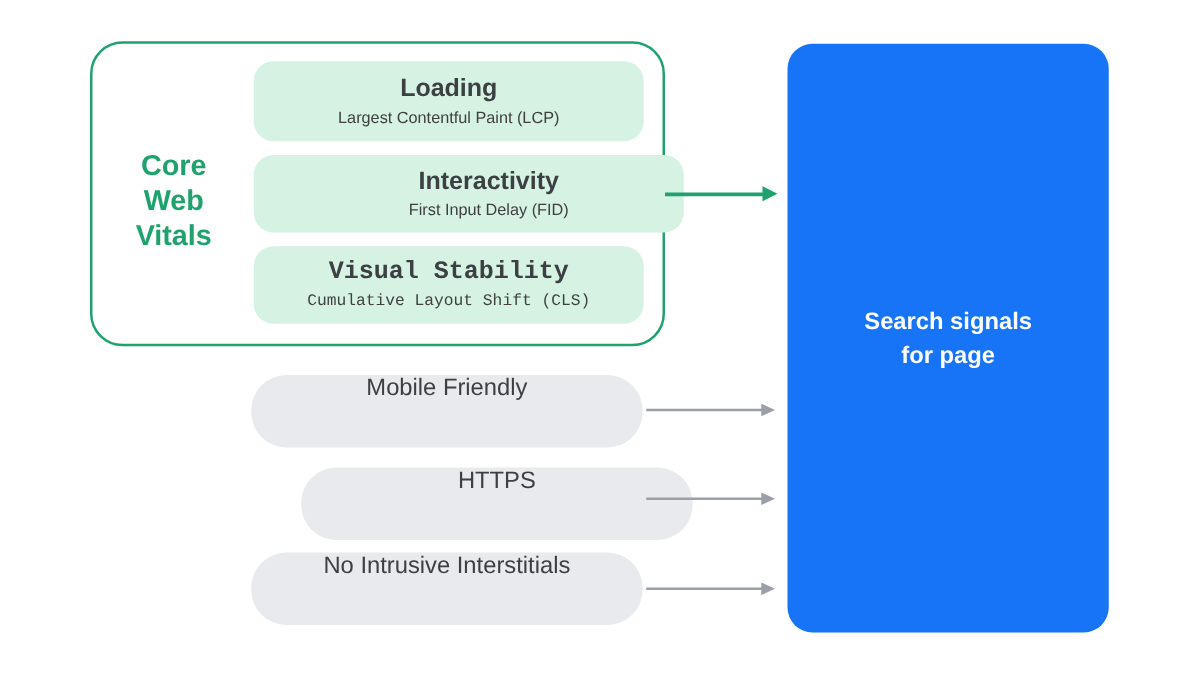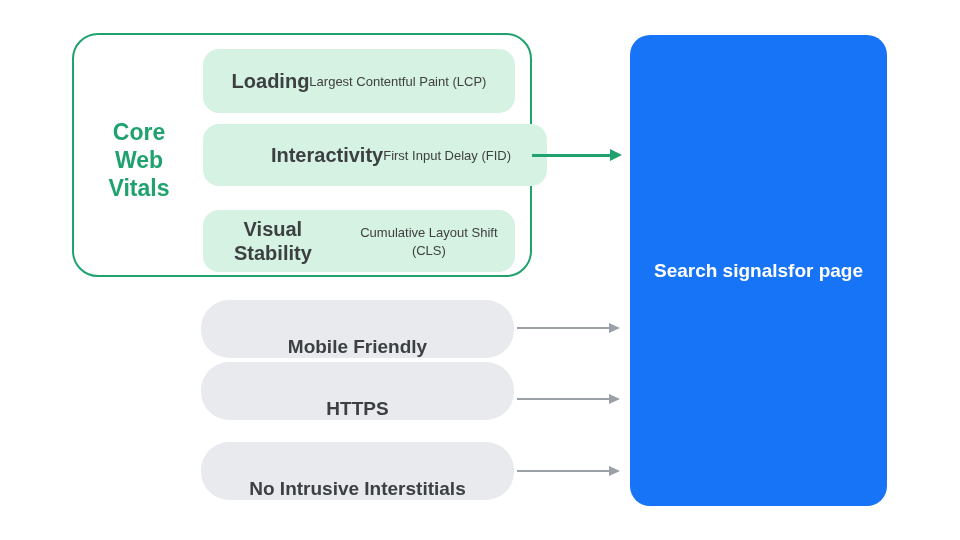--- a/index.html
+++ b/index.html
@@ -15,45 +15,45 @@
     background:#ffffff;
   }
   .cwv-label {
     position:absolute; left:79px; top:118px; width:120px;
     color:#1FA26E; font-size:23px; font-weight:700; line-height:28px;
     text-align:center;
   }
   .vital-box {
     position:absolute; left:203px; width:312px; height:62px;
     background:#D5F2E3; border-radius:16px;
-    display:flex; flex-direction:row; align-items:center; justify-content:center;
+    display:flex; flex-direction:column; align-items:center; justify-content:center;
     text-align:center;
   }
   .vital-box.b1 { top:49px; height:64px; }
   .vital-box.b2 { top:124px;padding-left:32px; }
-  .vital-box.b3 { top:210px; }
+  .vital-box.b3 { top:197px;font-family:Liberation Mono, monospace; }
   .vital-title { color:#3C4043; font-size:20px; font-weight:700; line-height:24px; }
   .vital-sub   { color:#404040; font-size:13px; font-weight:400; line-height:18px; margin-top:2px; }
 
   
   .signal-box {
     position:absolute; left:201px; width:313px; height:58px;
     background:#E8EAED; border-radius:28px;
-    display:flex; align-items:flex-end; justify-content:center;
-    color:#3C4043; font-size:19px; font-weight:700; text-align:center;
+    display:flex; align-items:flex-start; justify-content:center;
+    color:#3C4043; font-size:19px; font-weight:400; text-align:center;
   }
   .signal-box.s1 { top:300px; }
-  .signal-box.s2 { top:362px; }
+  .signal-box.s2 { top:374px;margin-left:40px; }
   .signal-box.s3 { top:442px; }
 
   
   .result-box {
     position:absolute; left:630px; top:35px; width:257px; height:471px;
     background:#1774F6; border-radius:20px;
-    display:flex; flex-direction:row; align-items:center; justify-content:center;
+    display:flex; flex-direction:column; align-items:center; justify-content:center;
   }
   .result-line {
     color:#ffffff; font-size:19px; font-weight:700; line-height:27px; text-align:center;
   }
 
   
   .arrow { position:absolute; }
   .shaft { position:absolute; }
   .head  { position:absolute; width:0; height:0; }
 

